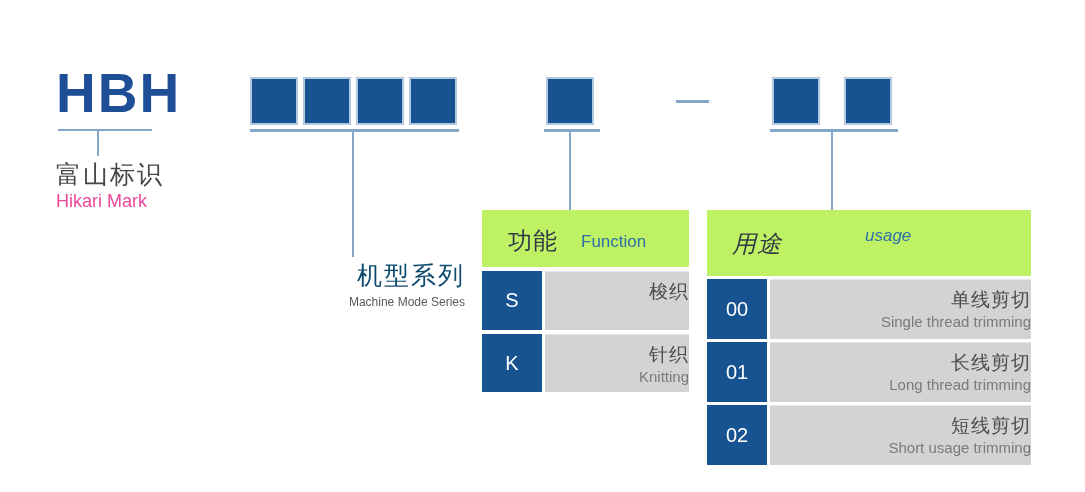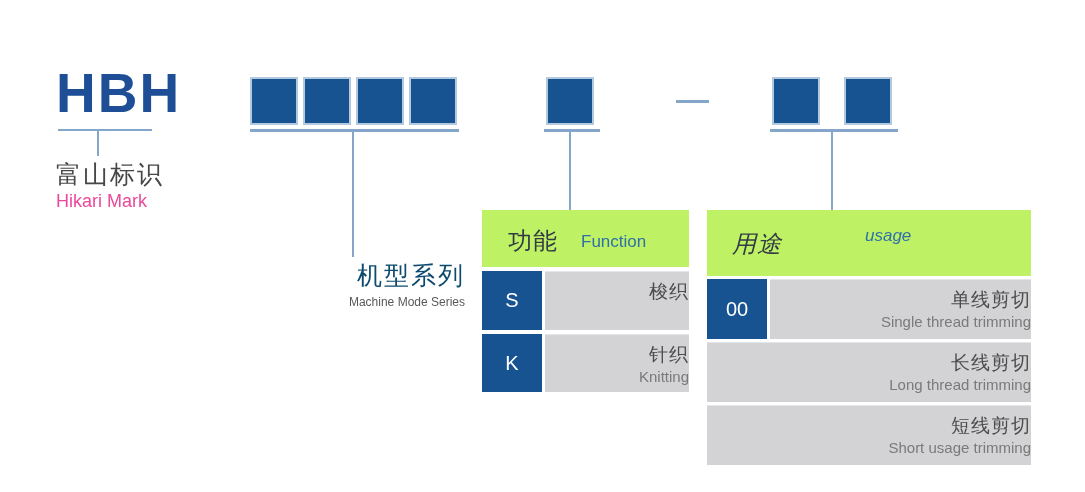--- a/index.html
+++ b/index.html
@@ -111,24 +111,26 @@
     <span class="en">usage</span>
   </div>
   <div class="trow">
     <div class="code">00</div>
     <div class="desc">
       <div class="dzh">单线剪切</div>
       <div class="den">Single thread trimming</div>
     </div>
   </div>
   <div class="trow">
+    <div class="code">01</div>
     <div class="desc">
       <div class="dzh">长线剪切</div>
       <div class="den">Long thread trimming</div>
     </div>
   </div>
   <div class="trow">
+    <div class="code">02</div>
     <div class="desc">
       <div class="dzh">短线剪切</div>
       <div class="den">Short usage trimming</div>
     </div>
   </div>
 </div>
 
 </body></html>

